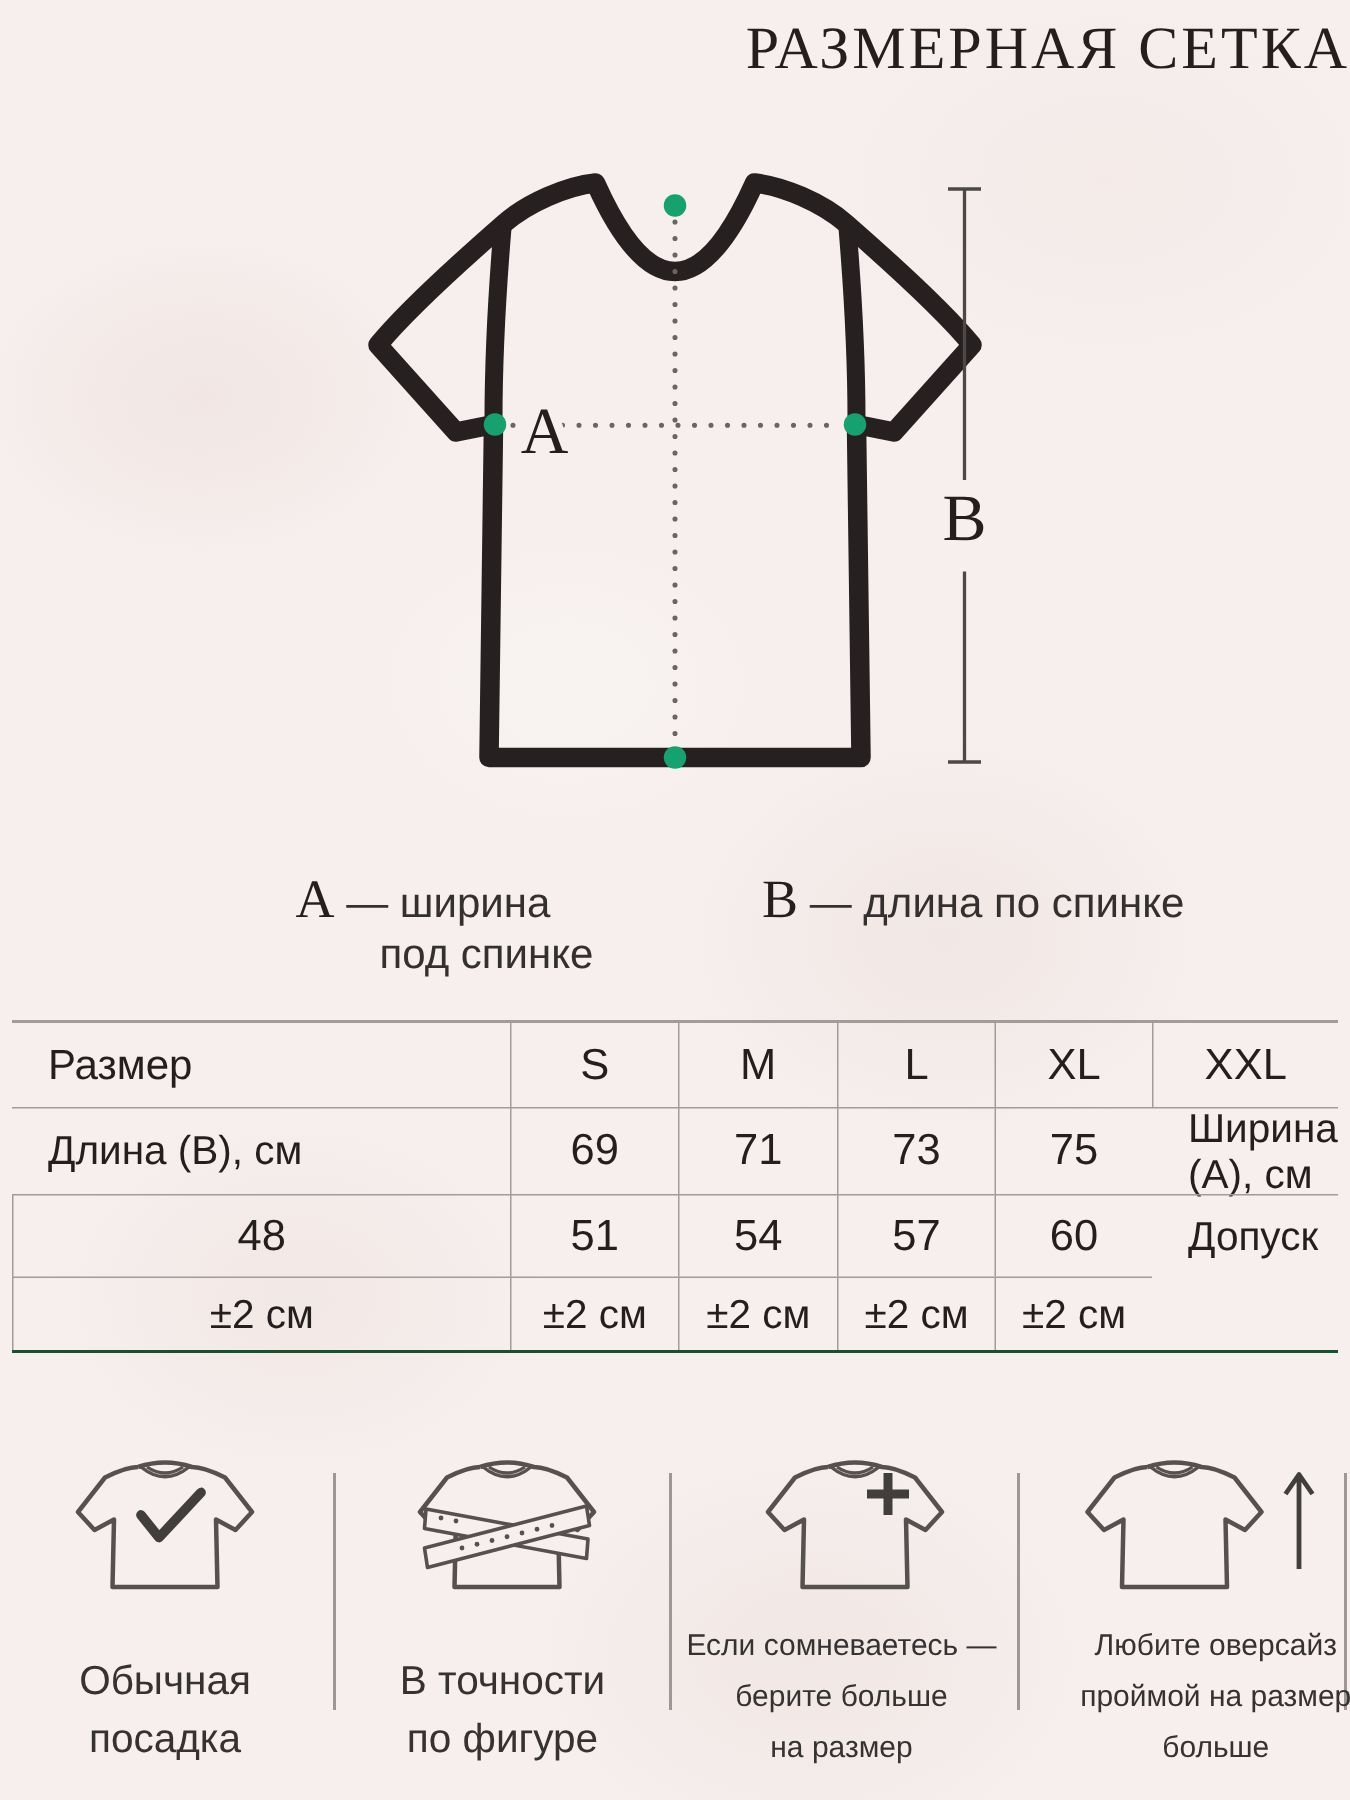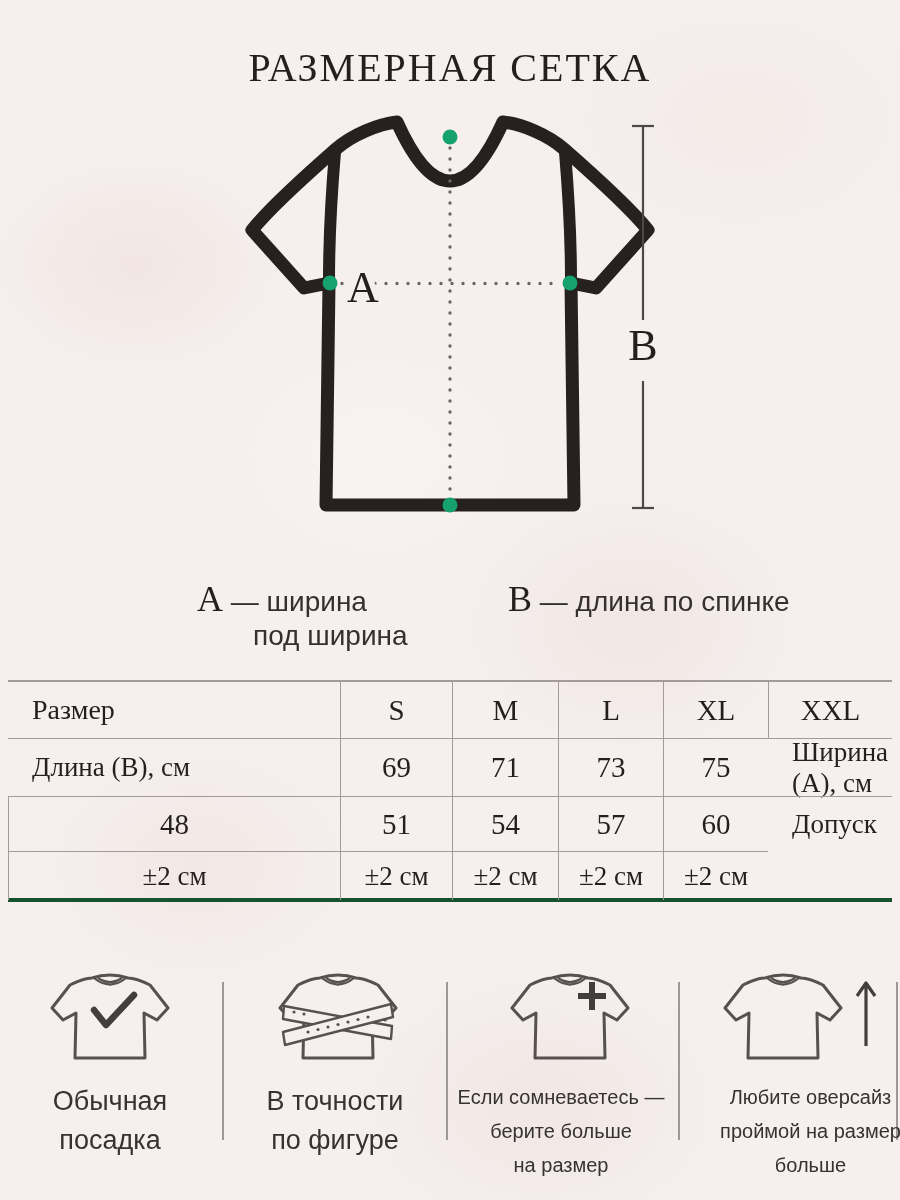--- a/index.html
+++ b/index.html
@@ -19,54 +19,53 @@
       radial-gradient(220px 160px at 15% 22%, rgba(233,216,213,.40), transparent 70%),
       radial-gradient(300px 200px at 82% 10%, rgba(241,230,228,.45), transparent 70%),
       radial-gradient(260px 200px at 70% 52%, rgba(231,216,214,.35), transparent 70%),
       radial-gradient(240px 180px at 22% 72%, rgba(236,222,220,.40), transparent 70%),
       radial-gradient(280px 200px at 60% 92%, rgba(229,213,211,.30), transparent 70%),
       radial-gradient(200px 150px at 42% 38%, rgba(250,246,245,.5), transparent 70%);
     pointer-events:none;
   }
   .title {
     position:absolute; left:0; top:8px; width:100%;
-    text-align:center;
+    text-align:right;
     font-family:"Liberation Serif", serif;
     font-size:40px; letter-spacing:2px;
     color:#241f1e;
-    margin-top:36px;
   }
   svg.diagram { position:absolute; left:0; top:90px; }
 
   
   .legend-line { position:absolute; white-space:nowrap; font-size:28px; color:#33302f; }
   .legend-letter { font-family:"Liberation Serif", serif; font-size:36px; color:#241f1e; }
 
   
   .size-table {
     position:absolute; left:8px; top:680px; width:884px; height:222px;
     display:grid;
     grid-template-columns:332px 112px 106px 105px 105px 124px;
     grid-template-rows:56px 58px 55px 49px;
     border-top:2px solid #a29b99;
-    border-bottom:4px solid #14532d;
-    font-family:Liberation Serif, serif;
+    border-bottom:2px solid #14532d;
+    font-family:Liberation Sans, sans-serif;
     color:#241f1e;
   }
   .tcell { display:flex; align-items:center; justify-content:center; font-size:29px; }
   .tcell.vline { border-left:1.5px solid #a29b99; }
   .tcell.hline { border-top:1.5px solid #a29b99; }
   .tcell.tlabel { justify-content:flex-start; padding-left:24px; font-size:27px; }
 
   
   .divider { position:absolute; width:2px; background:#9d9795; }
   .fit-icon { position:absolute; top:968px; }
   .caption { position:absolute; color:#363231; }
   .cap-line { display:flex; justify-content:center; white-space:nowrap; }
-  .cap-big  { font-size:27px; line-height:39px; }
+  .cap-big  { font-size:27px; line-height:39px;margin-top:19px; }
   .cap-small{ font-size:20px; line-height:34px; }
 </style>
 </head>
 <body>
 
 <div class="title">РАЗМЕРНАЯ СЕТКА</div>
 
 <svg class="diagram" width="900" height="480" viewBox="0 0 900 480">
 
   <path d="M397,32 C378,34 352,45 336,59 C312,80 270,118 252,140 L304,198 L329,193
@@ -92,21 +91,21 @@
   <circle cx="450" cy="415" r="7.5" fill="#16a171"></circle>
 
   <text x="363" y="212" text-anchor="middle" font-family="Liberation Serif, serif" font-size="44" fill="#241f1e" style="paint-order:stroke; stroke:#f6efed; stroke-width:12;">А</text>
   <text x="643" y="270" text-anchor="middle" font-family="Liberation Serif, serif" font-size="44" fill="#241f1e" style="paint-order:stroke; stroke:#f6efed; stroke-width:12;">В</text>
 </svg>
 
 <div class="legend-line" style="left:197px; top:578px;">
   <span class="legend-letter">А</span>
   <span>— ширина</span>
 </div>
-<div class="legend-line" style="left:253px; top:620px;">под ширина</div>
+<div class="legend-line" style="left:253px; top:620px;">под спинке</div>
 <div class="legend-line" style="left:508px; top:578px;">
   <span class="legend-letter">В</span>
   <span>— длина по спинке</span>
 </div>
 
 <div class="size-table">
 
   <div class="tcell tlabel" style="font-size:28px;">Размер</div>
   <div class="tcell vline">S</div>
   <div class="tcell vline">M</div>

